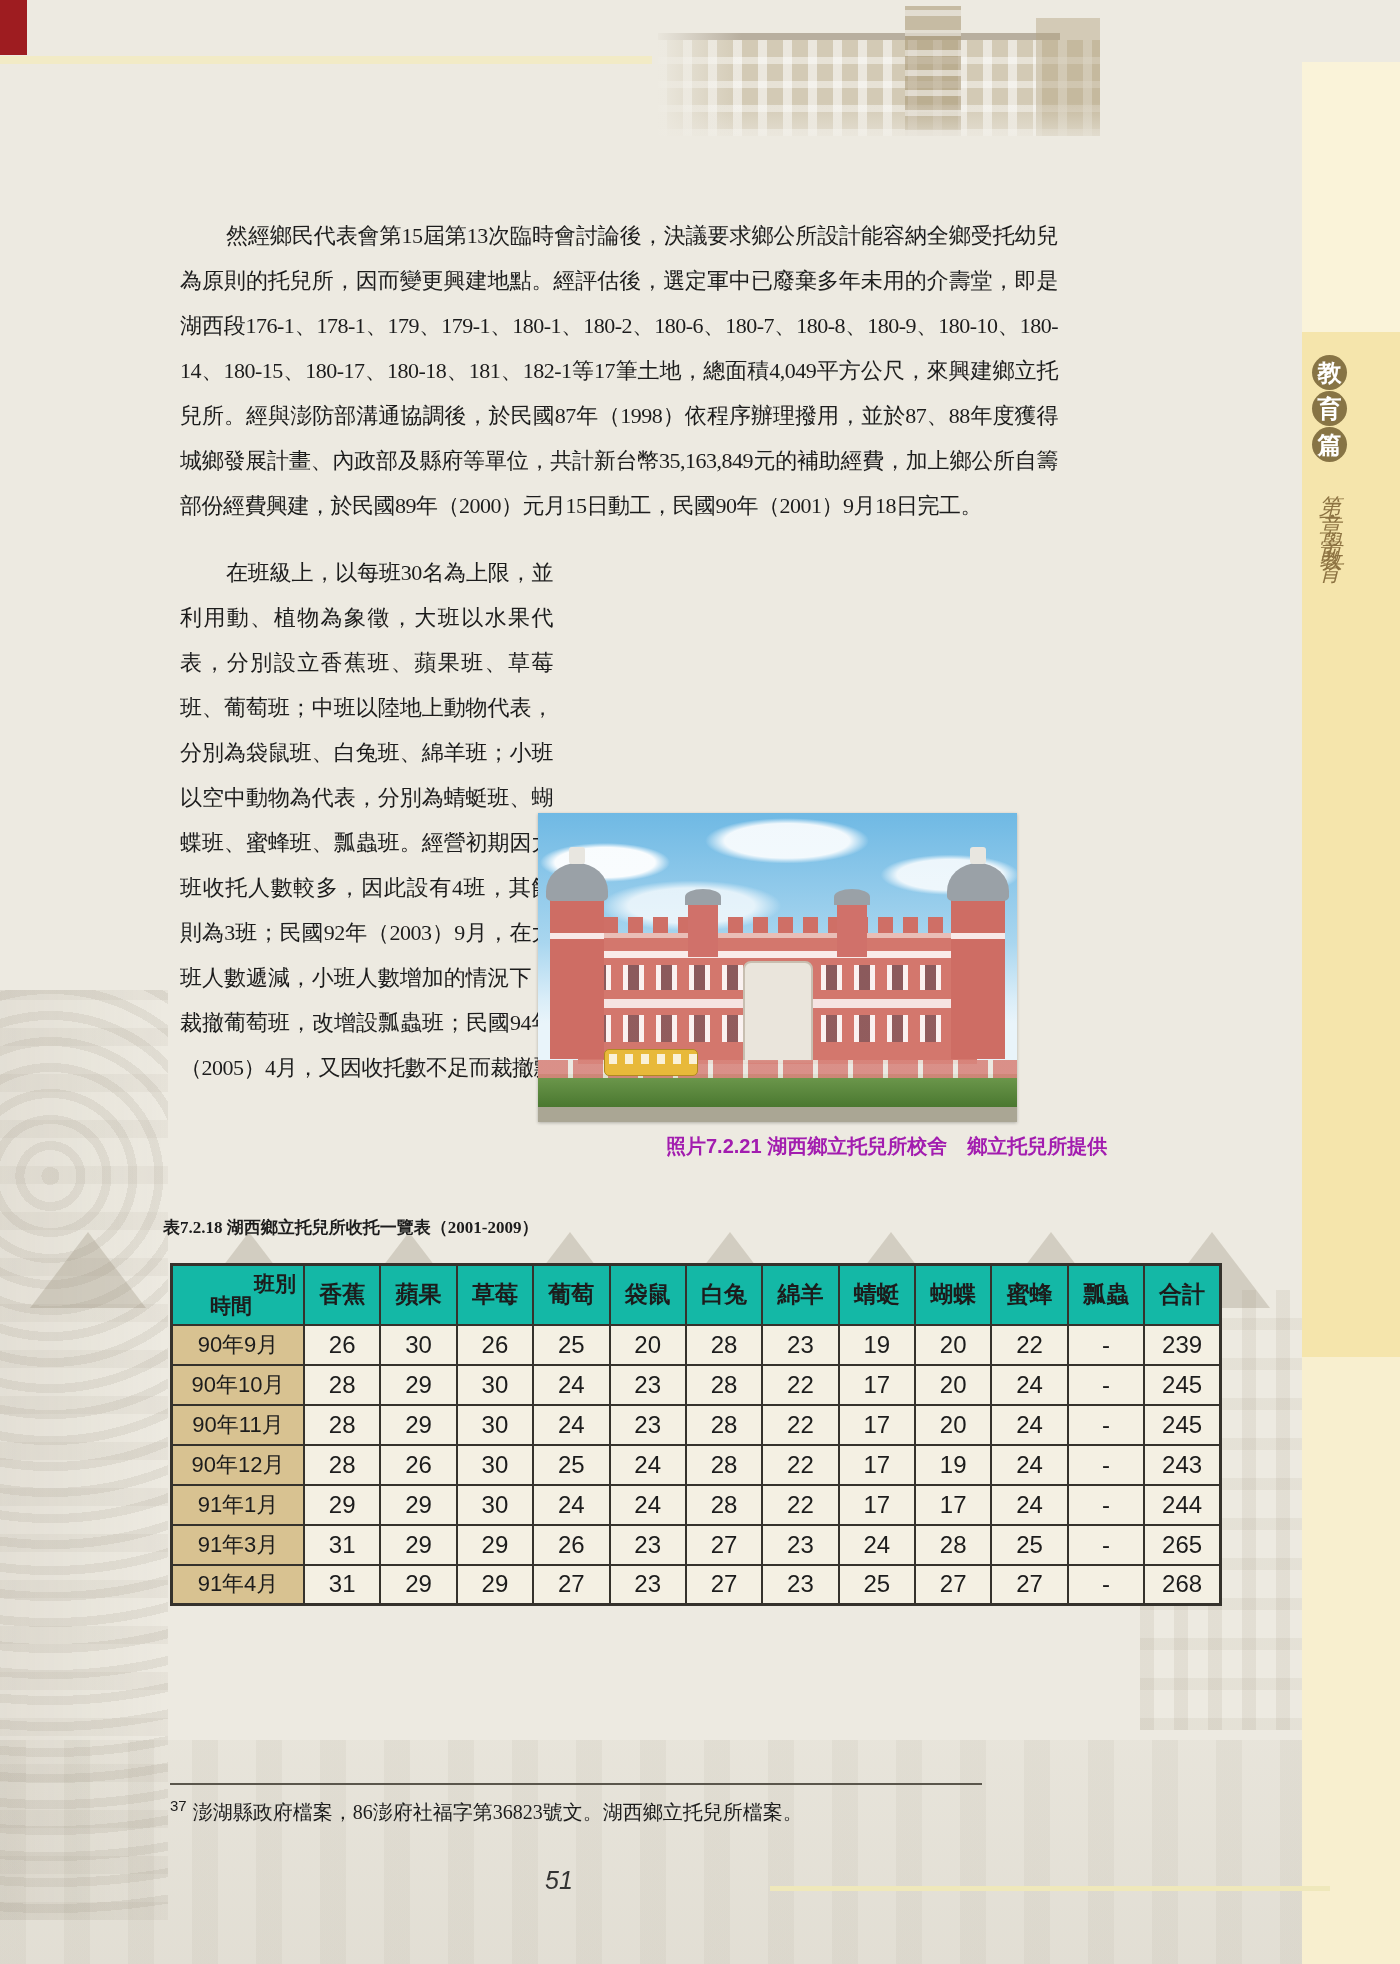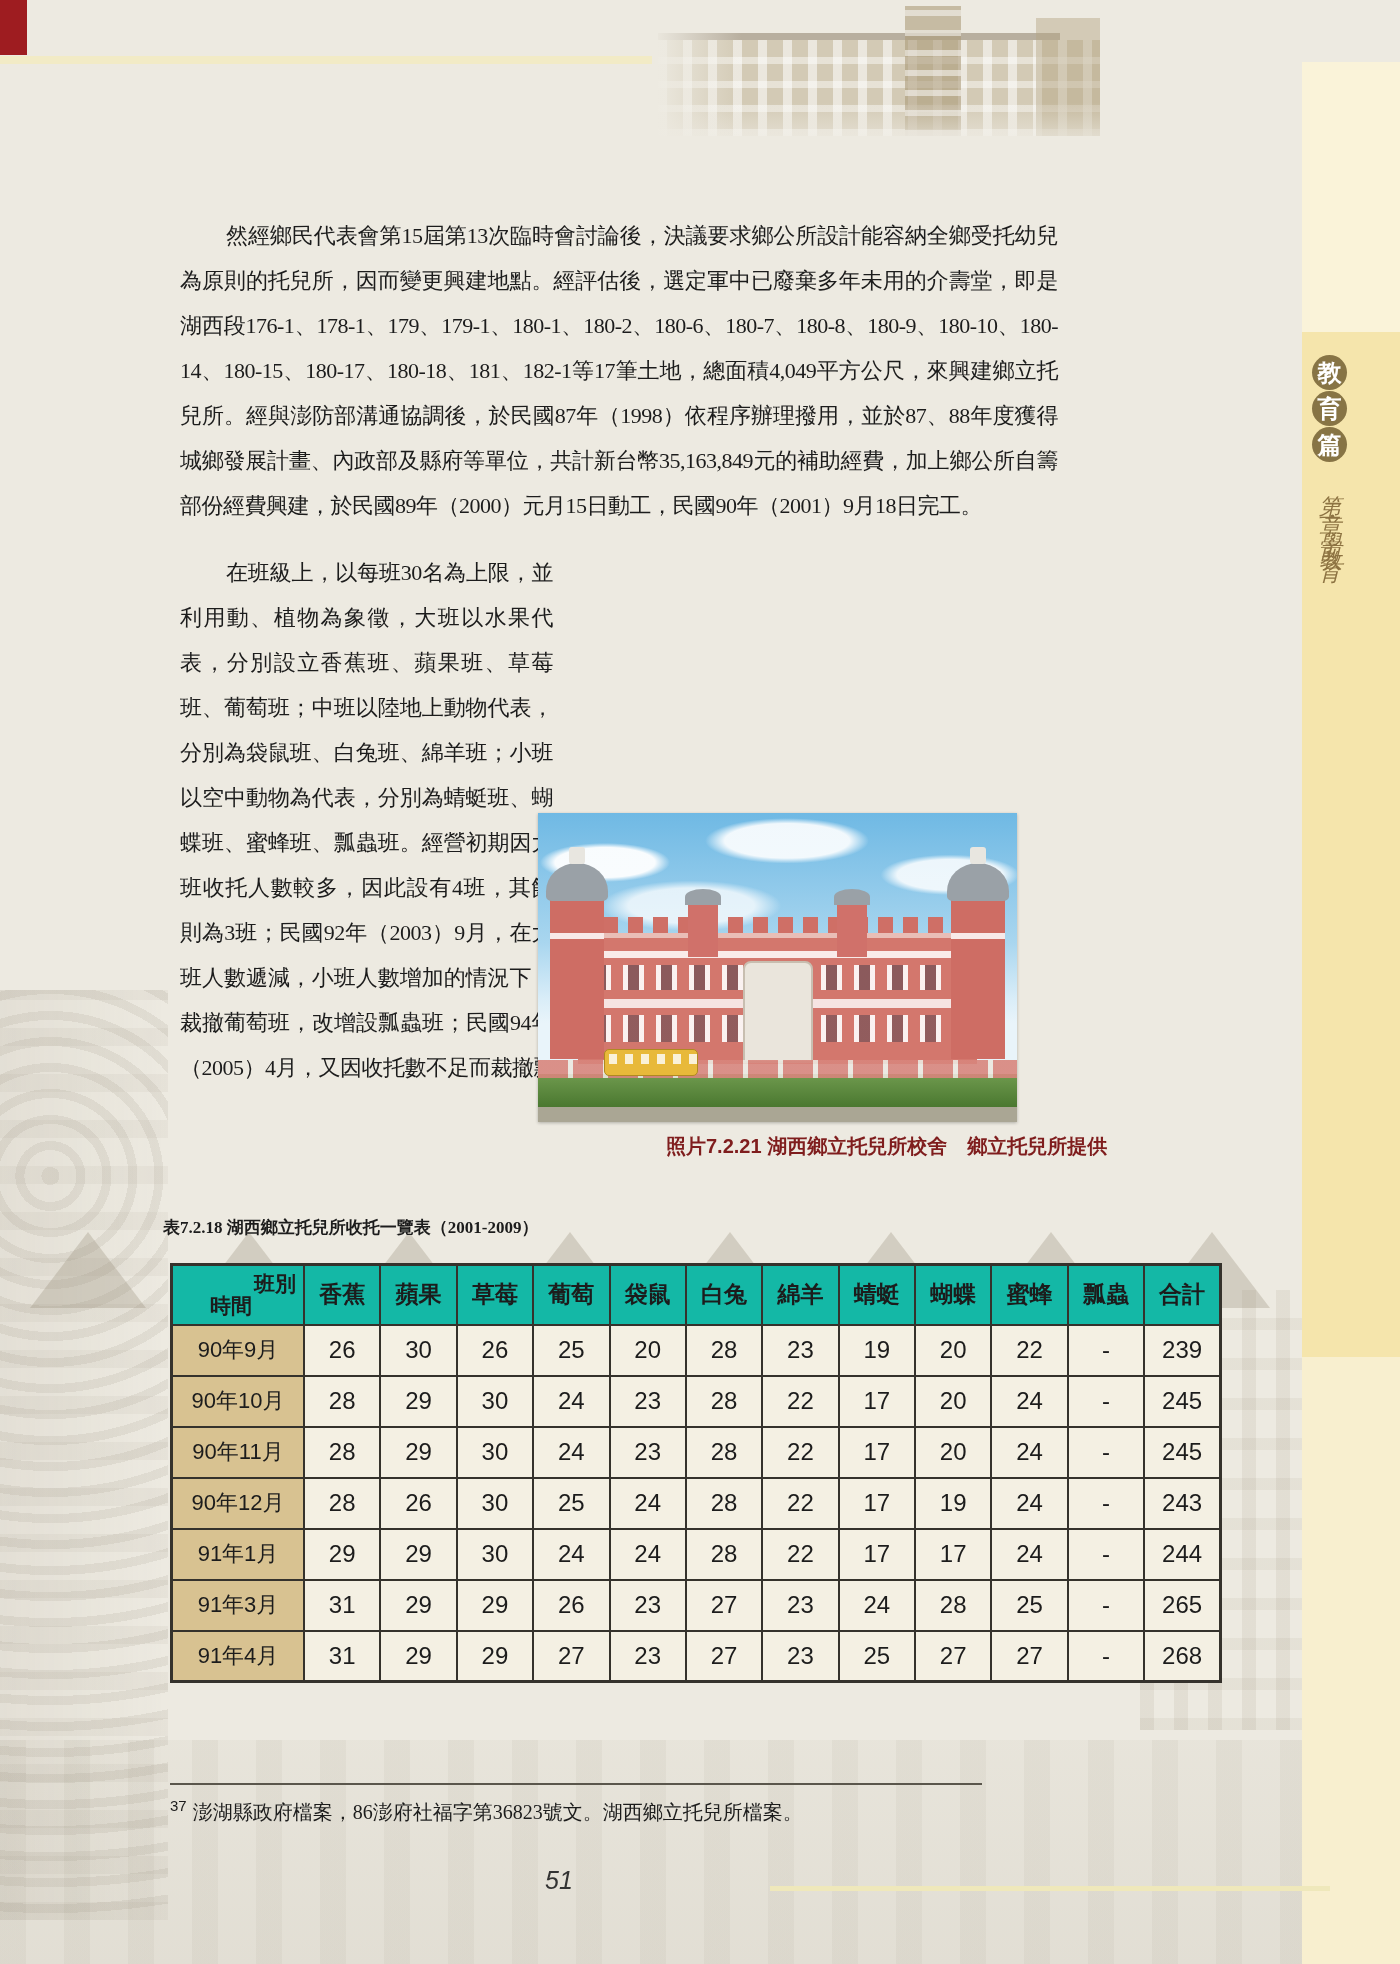--- a/index.html
+++ b/index.html
@@ -87,29 +87,29 @@
   .twcap{position:absolute;top:-52px;left:19px;width:16px;height:17px;background:#e8e6e0;border-radius:3px;}
   .turret{position:absolute;top:92px;width:30px;height:52px;background:#d0716a;}
   .turret.m1{left:150px;} .turret.m2{right:150px;}
   .turret .tcap{position:absolute;top:-16px;left:-3px;width:36px;height:16px;background:#9aa1a7;border-radius:50% 50% 0 0;}
   .fence{position:absolute;left:0;right:0;bottom:44px;height:18px;
         background:repeating-linear-gradient(90deg,#d8857c 0 30px,#ece8e0 30px 35px);opacity:.9;}
   .bus{position:absolute;left:66px;bottom:46px;width:92px;height:25px;background:#e8b93a;border-radius:5px;
         background-image:repeating-linear-gradient(90deg,rgba(255,255,255,.8) 4px 12px,rgba(0,0,0,0) 12px 20px);
         background-size:100% 10px;background-position:0 4px;background-repeat:no-repeat;border:1px solid #b08a20;}
 
-  .caption{left:666px;top:1133px;font-family:"Liberation Sans",sans-serif;font-size:20px;color:#7f1d1d;white-space:nowrap;font-weight:bold;}
+  .caption{left:666px;top:1133px;font-family:"Liberation Sans",sans-serif;font-size:20px;color:#a21caf;white-space:nowrap;font-weight:bold;}
 
   
   .tbl-title{left:163px;top:1216px;font-family:Liberation Serif, serif;font-size:17px;font-weight:bold;}
   table.enroll{position:absolute;left:170px;top:1263px;width:1052px;border-collapse:collapse;table-layout:fixed;
         font-family:"Liberation Sans",sans-serif;border:3px solid #35322c;}
   table.enroll th,table.enroll td{border:2px solid #35322c;text-align:center;padding:0;}
   table.enroll thead tr{height:60px;}
-  table.enroll tbody tr{height:51px;}
+  table.enroll tbody tr{height:40px;}
   table.enroll thead th{background:#14b8a6;font-size:23px;font-weight:bold;}
   table.enroll td{background:#f4f0e3;font-size:24px;font-weight:normal;}
   table.enroll th.rowlabel{background:#d8c291;font-size:22px;font-weight:normal;}
   th.corner{width:130px;position:relative;background:
       linear-gradient(to bottom right,rgba(0,0,0,0) calc(50% - 1.5px),#35322c calc(50% - 1.5px) calc(50% + 1.5px),rgba(0,0,0,0) calc(50% + 1.5px)),#d8c291;}
   th.corner .ct{position:absolute;top:4px;right:7px;font-size:21px;font-weight:bold;}
   th.corner .cb{position:absolute;bottom:4px;left:7px;font-size:21px;font-weight:bold;padding-left:30px;}
 
   
   .fn-rule{left:170px;top:1783px;width:812px;height:2px;background:#5a564c;}

